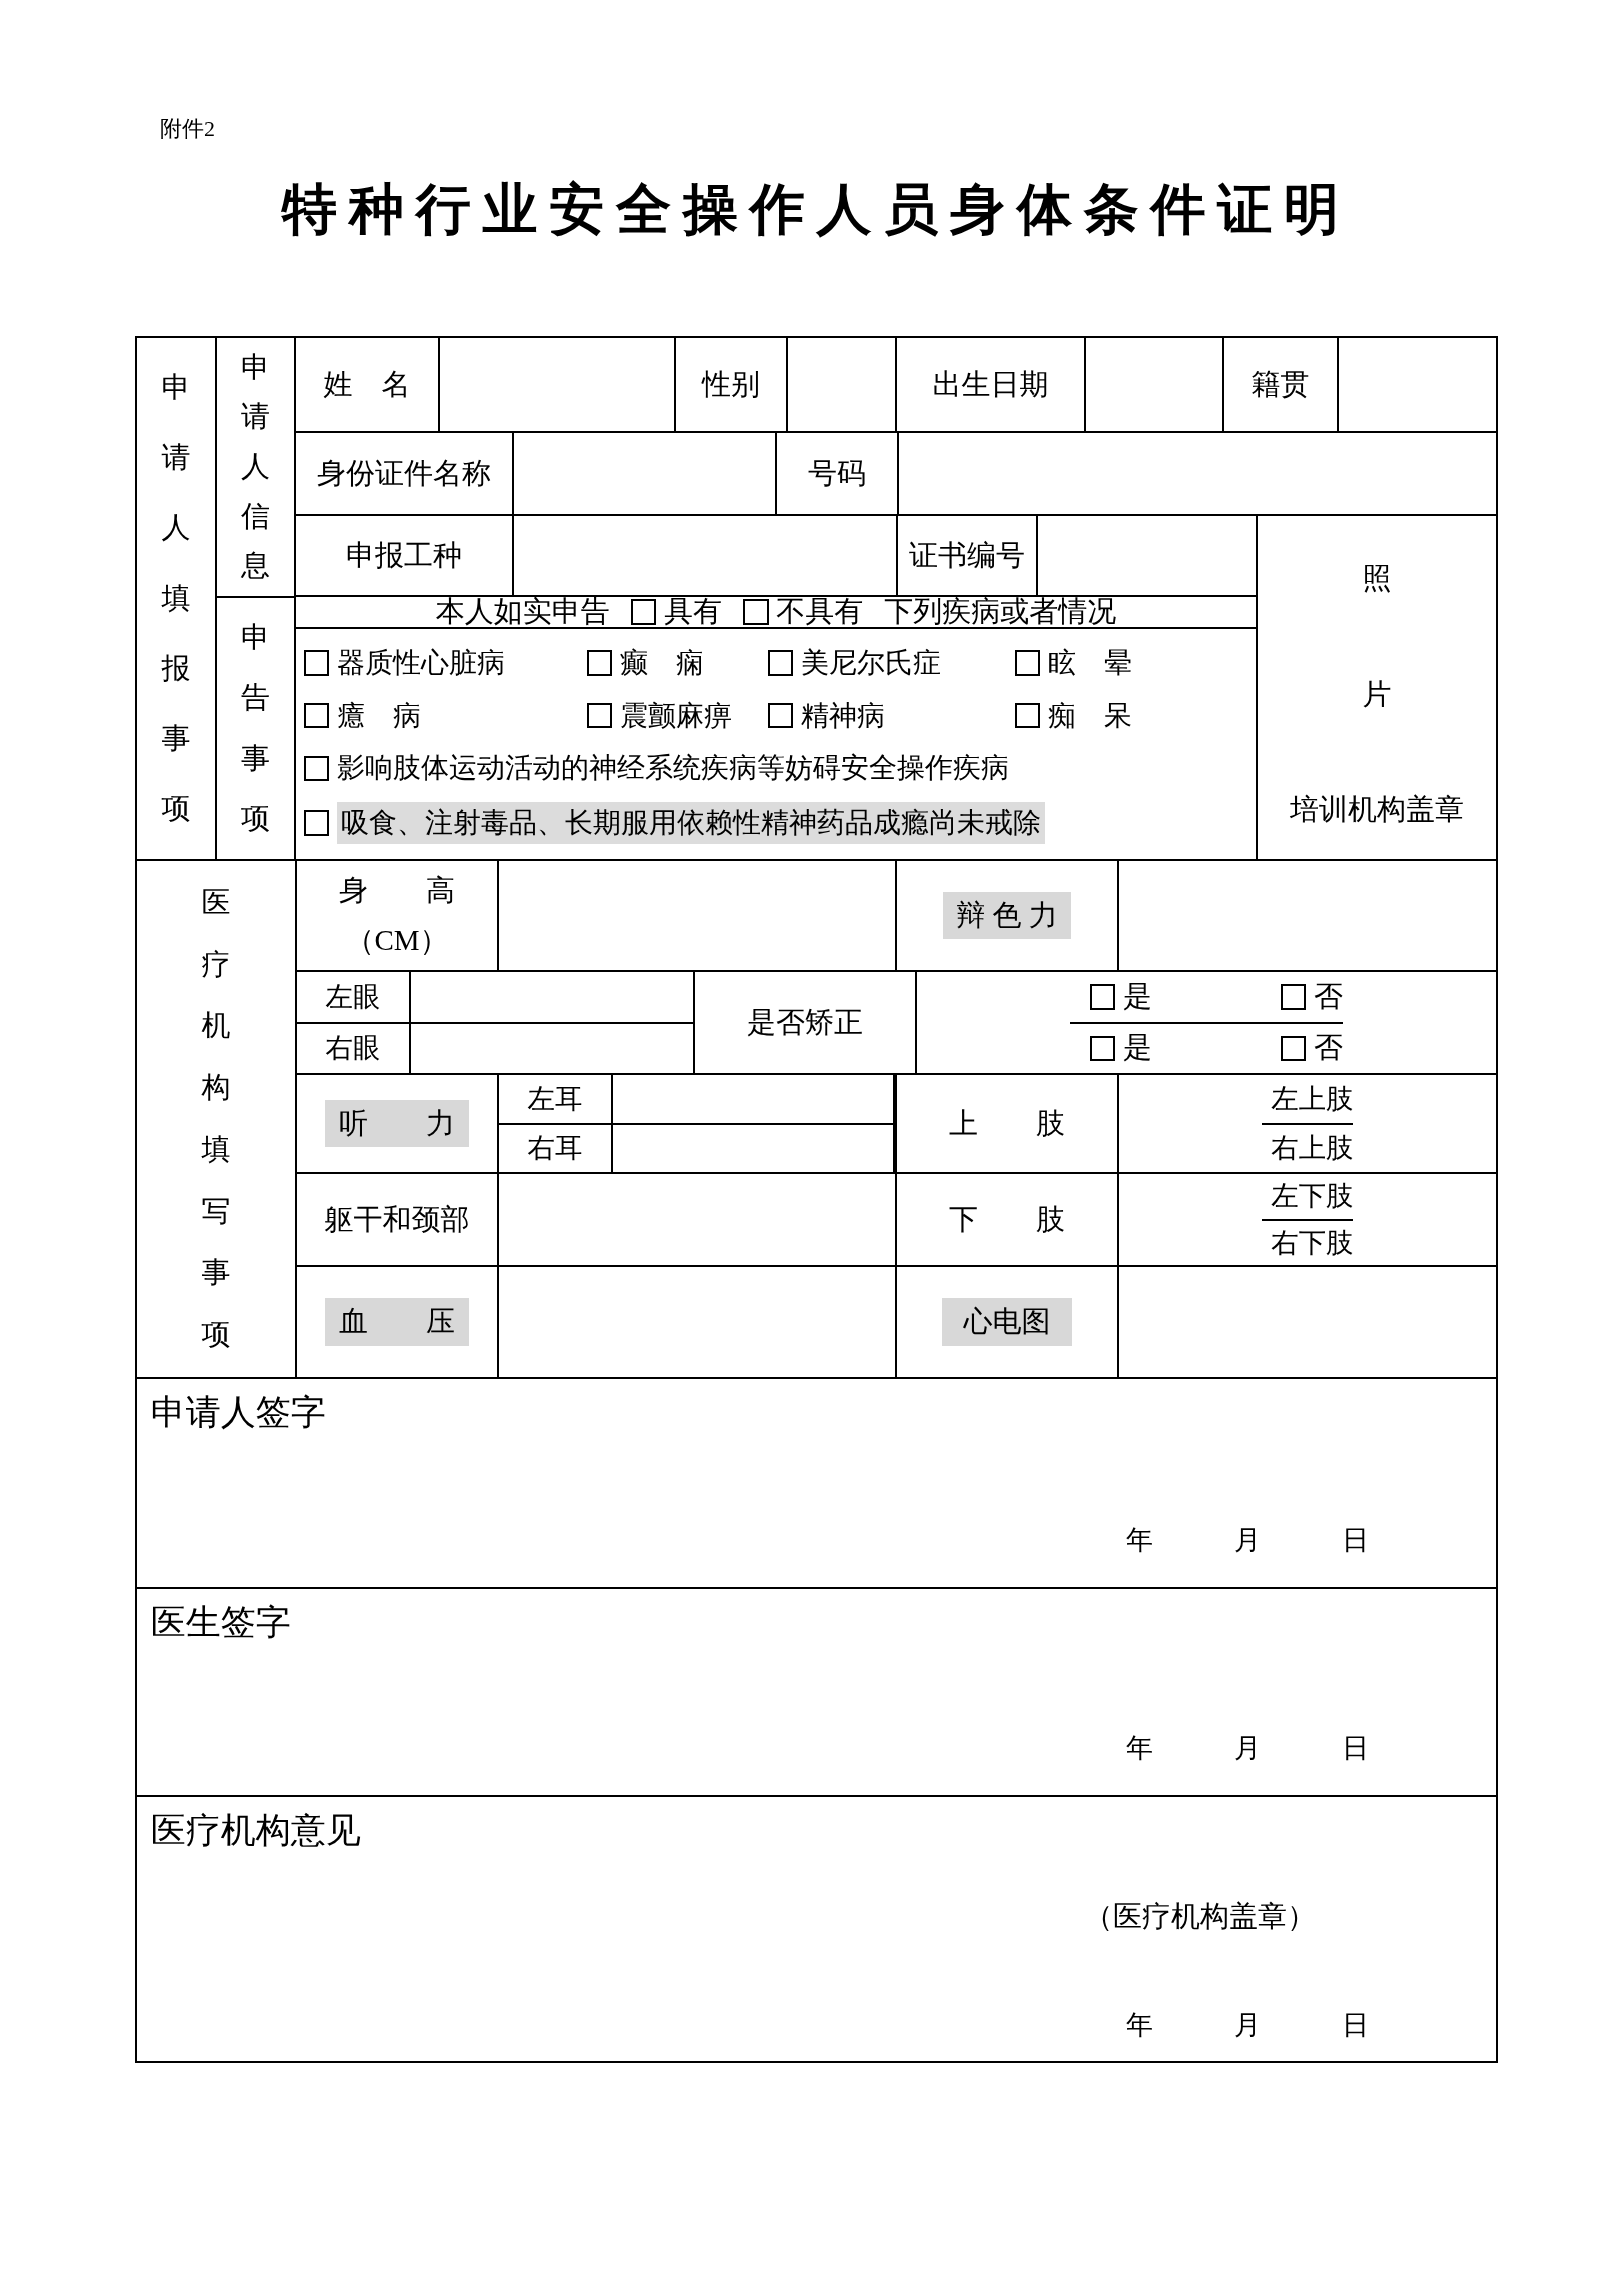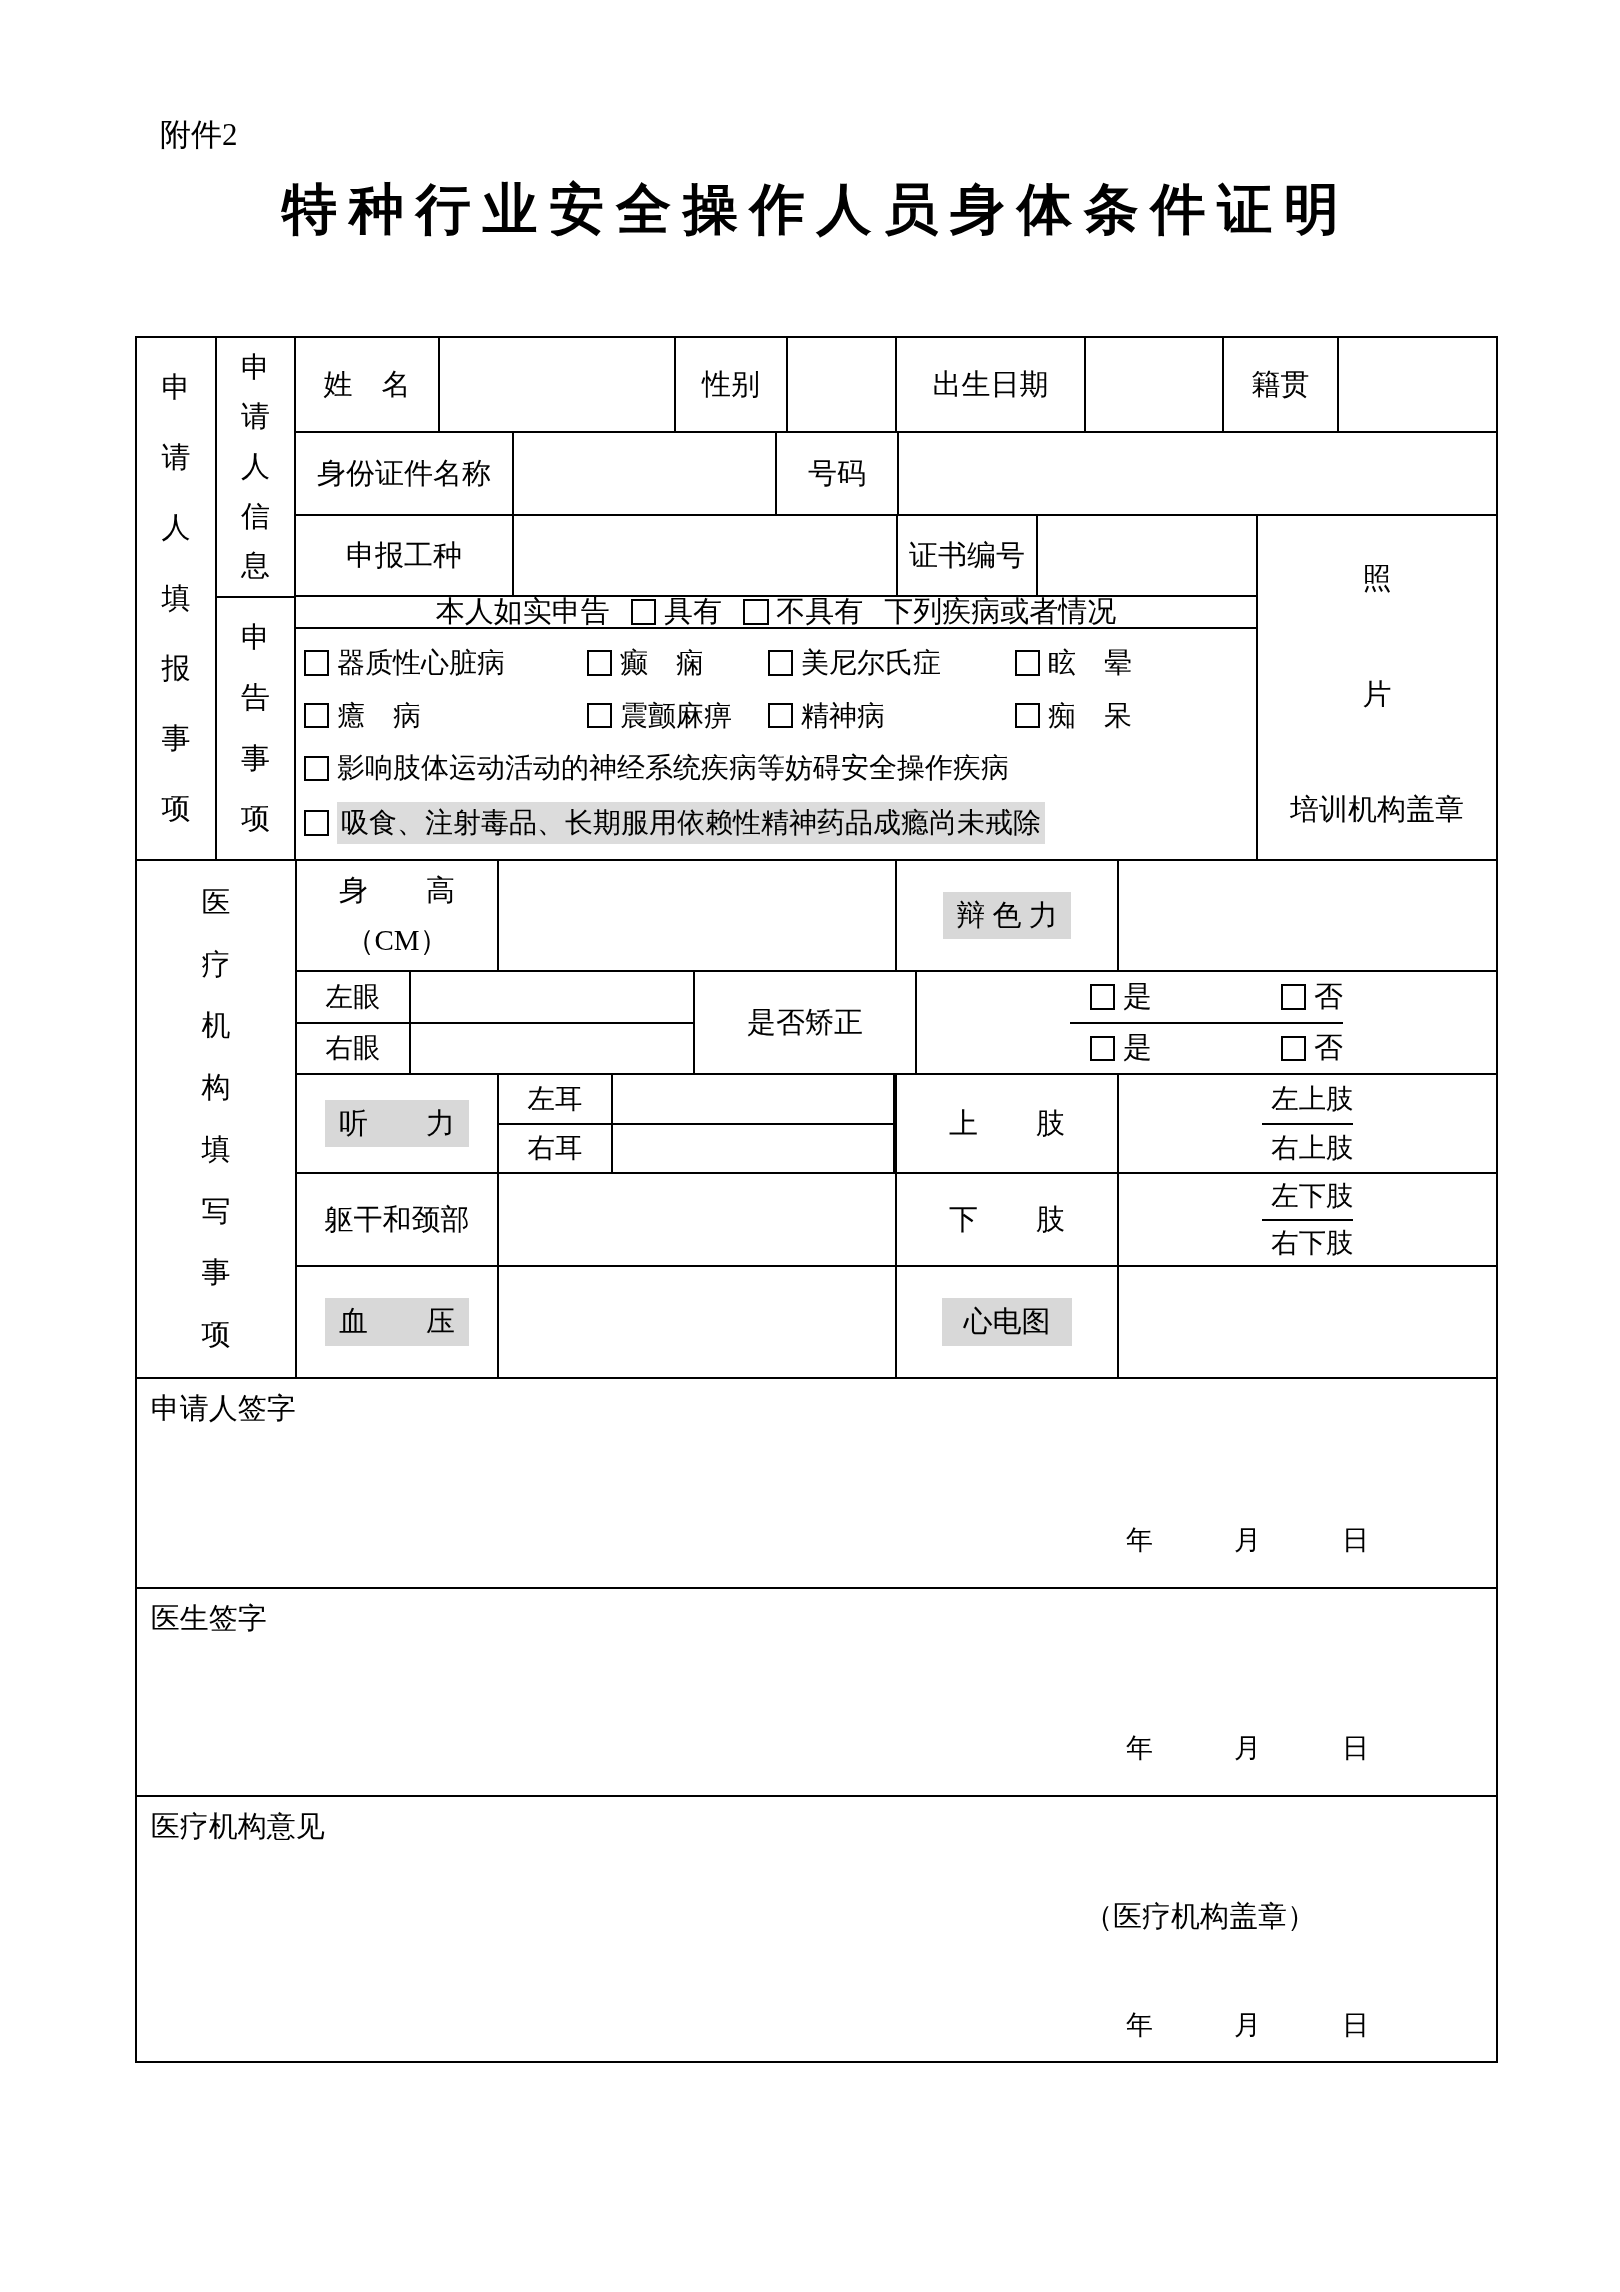--- a/index.html
+++ b/index.html
@@ -1,21 +1,21 @@
 <!DOCTYPE html>
 <html><head>
 <meta charset="utf-8">
 <style>
   html,body { margin:0; padding:0; background:#9b9b9b; }
   .page {
     position:relative; width:1620px; height:2293px; background:#ffffff;
     font-family:"Liberation Serif","DejaVu Serif",serif; color:#000;
     margin:0 auto; overflow:hidden;
   }
-  .attachment { position:absolute; left:160px; top:114px; font-size:31px; }
+  .attachment { position:absolute; left:160px; top:114px; font-size:22px; }
   .doc-title {
     position:absolute; left:135px; top:173px; width:1363px;
     text-align:center; font-size:55px; font-weight:bold; letter-spacing:11.8px;
     white-space:nowrap;
   }
   .form-table {
     position:absolute; left:135px; top:336px; width:1363px; height:1727px;
     border:2.9px solid #000; box-sizing:border-box;
     display:flex; flex-direction:column; font-size:29px;
   }
@@ -59,21 +59,21 @@
   .opt { display:inline-flex; align-items:center; }
   .opt-row { display:flex; align-items:center; padding-left:19.6px; }
   .opt-row .opt:first-child { width:191px; }
 
   .hl { background:#d8d8d8; padding:3.9px 13.7px; }
   .hl-tight { background:#dcdcdc; padding:2px 3.9px; }
 
   .two-line { text-align:center; line-height:1.7; }
   .sublab { font-size:27.4px; }
 
-  .sig-label { position:absolute; left:13.7px; top:9.8px; font-size:29px; }
+  .sig-label { position:absolute; left:13.7px; top:9.8px; font-size:35px; }
   .date-line { position:absolute; right:127px; bottom:29px; font-size:27px; white-space:nowrap; }
   .date-line.op { bottom:17.6px; }
   .seal-note { position:absolute; right:180px; top:100px; font-size:29px; white-space:nowrap; }
 </style>
 </head>
 <body>
 
 <div class="page">
 
   <div class="attachment">附件2</div>

